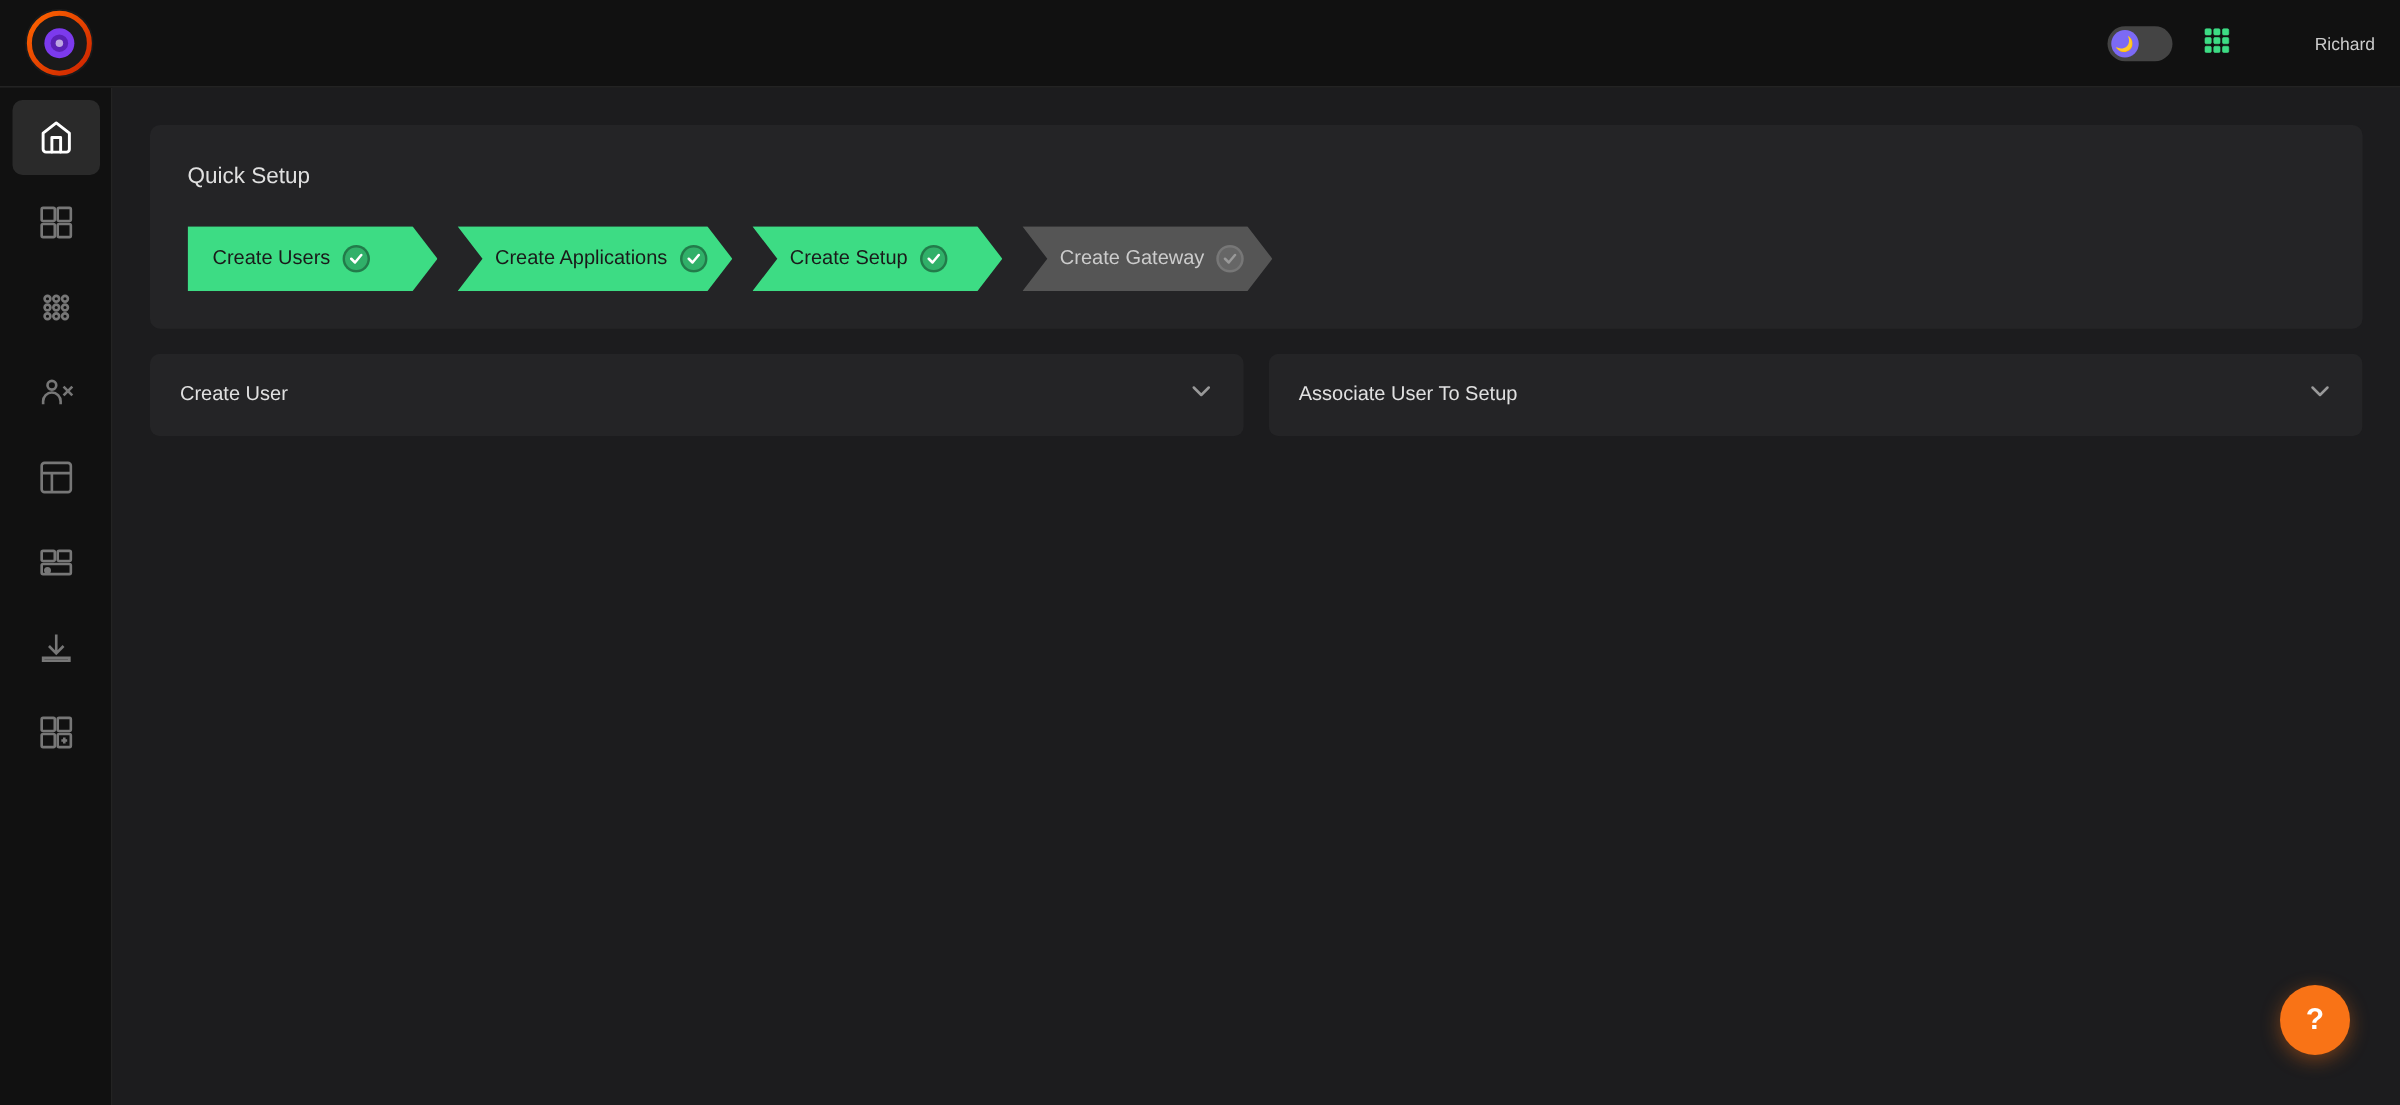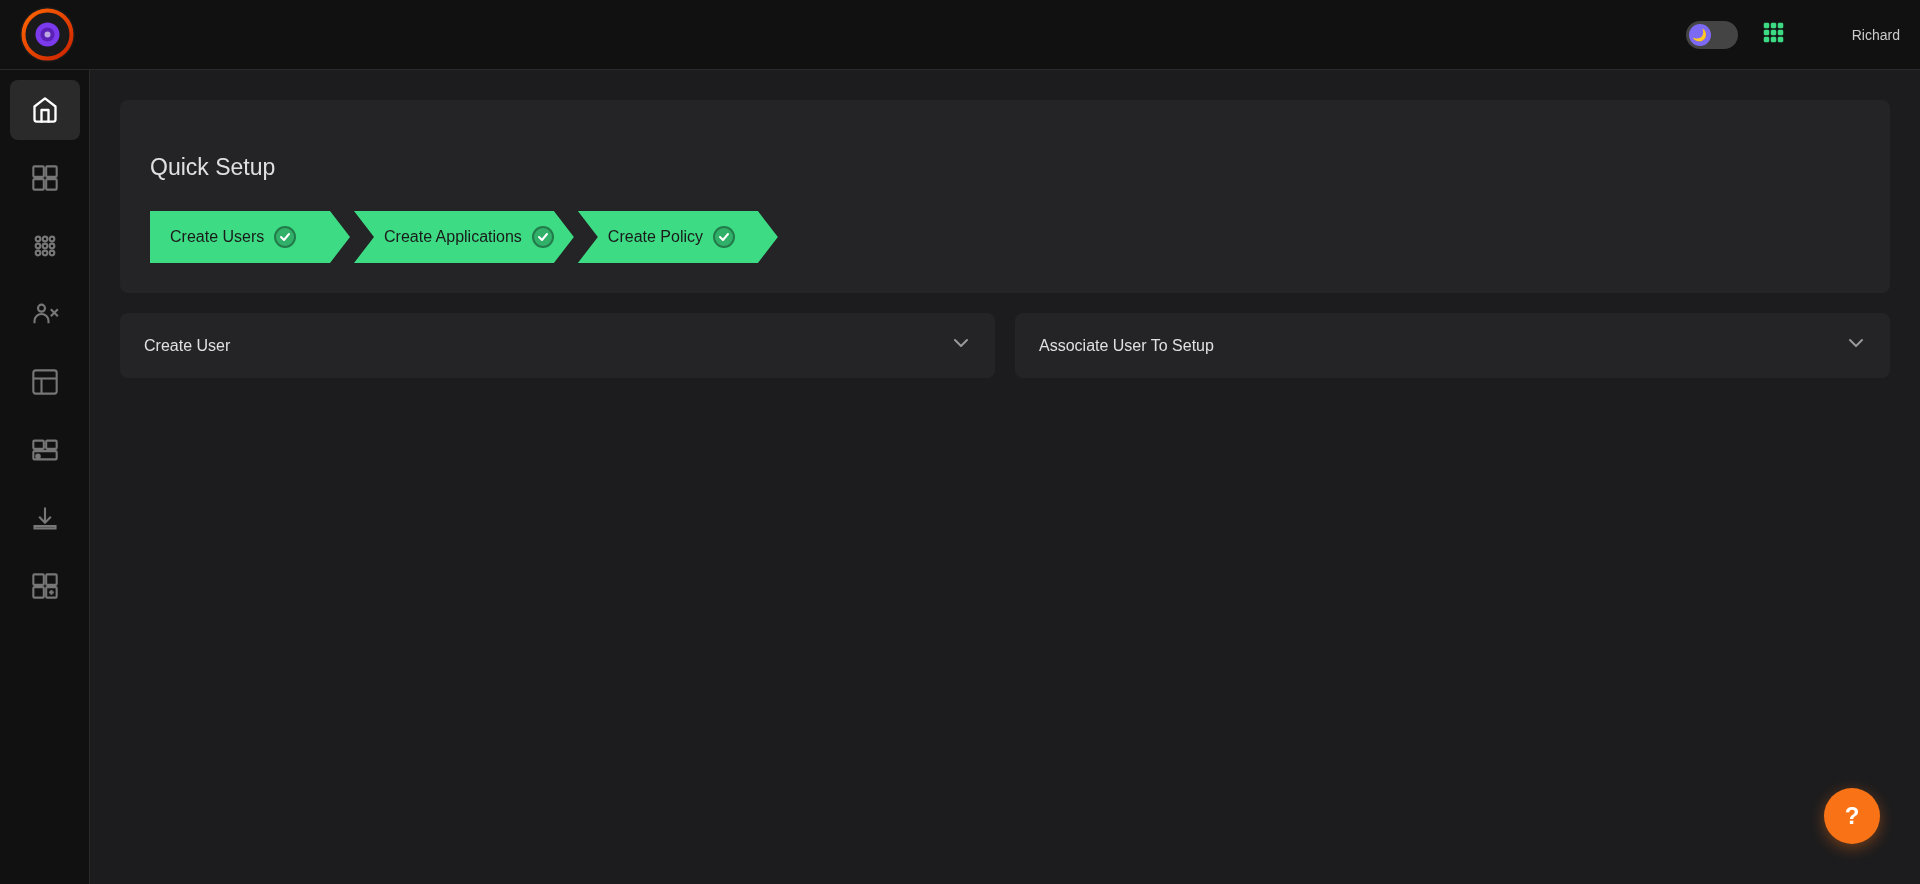--- a/index.html
+++ b/index.html
@@ -134,31 +134,30 @@
     
     .quick-setup-section {
       background: #242426;
       border-radius: 8px;
       padding: 30px;
       margin-bottom: 20px;
     }
 
     .section-title {
       color: #e0e0e0;
-      font-size: 23px;
+      font-size: 18px;
       font-weight: 500;
       margin-bottom: 30px;
-      margin-top: 24px;
     }
 
     
     .steps-container {
       display: flex;
       align-items: center;
-      gap: 4px;
+      gap: 16px;
     }
 
     .step {
       position: relative;
       height: 52px;
       display: flex;
       align-items: center;
       padding: 0 20px 0 30px;
       cursor: pointer;
       font-size: 16px;
@@ -403,24 +402,32 @@
           </div>
           <div class="step completed">
             <span>Create Applications</span>
             <div class="step-check">
               <svg width="12" height="12" viewBox="0 0 12 12">
                 <polyline points="2,6 5,9 10,3" stroke="white" stroke-width="2" fill="none" stroke-linecap="round" stroke-linejoin="round"></polyline>
               </svg>
             </div>
           </div>
           <div class="step completed">
-            <span>Create Policy</span>
+            <span>Create Setup</span>
             <div class="step-check">
               <svg width="12" height="12" viewBox="0 0 12 12">
                 <polyline points="2,6 5,9 10,3" stroke="white" stroke-width="2" fill="none" stroke-linecap="round" stroke-linejoin="round"></polyline>
+              </svg>
+            </div>
+          </div>
+          <div class="step inactive">
+            <span>Create Gateway</span>
+            <div class="step-check">
+              <svg width="12" height="12" viewBox="0 0 12 12">
+                <polyline points="2,6 5,9 10,3" stroke="#999" stroke-width="2" fill="none" stroke-linecap="round" stroke-linejoin="round"></polyline>
               </svg>
             </div>
           </div>
         </div>
     </div>
 
     <div class="cards-row" id="cards-row">
 
     <div class="card">
           <div class="card-header">

